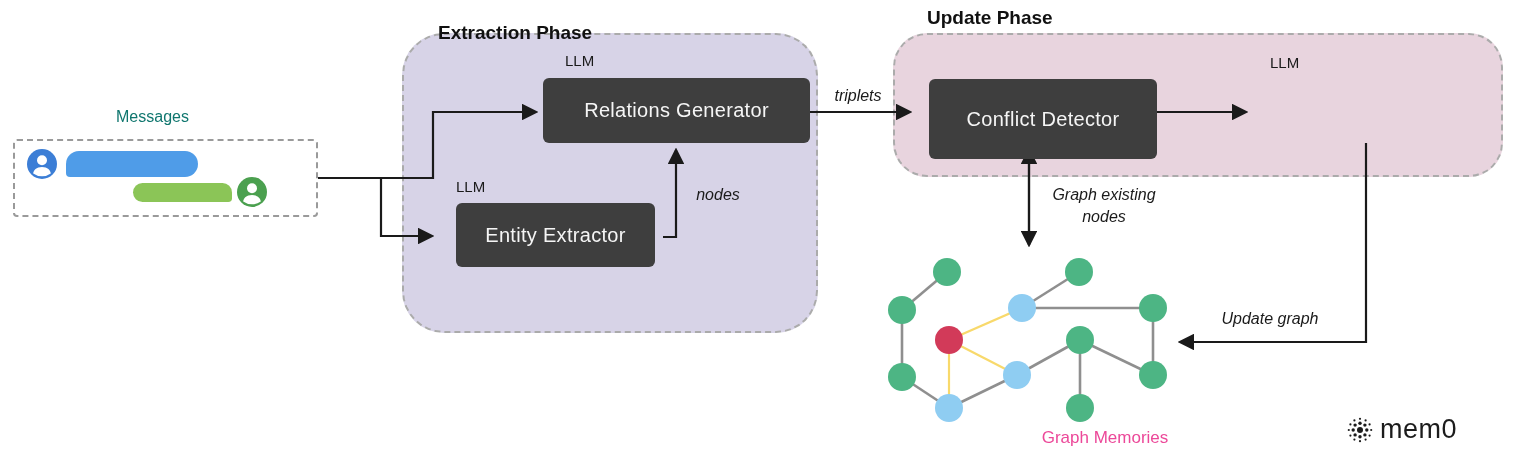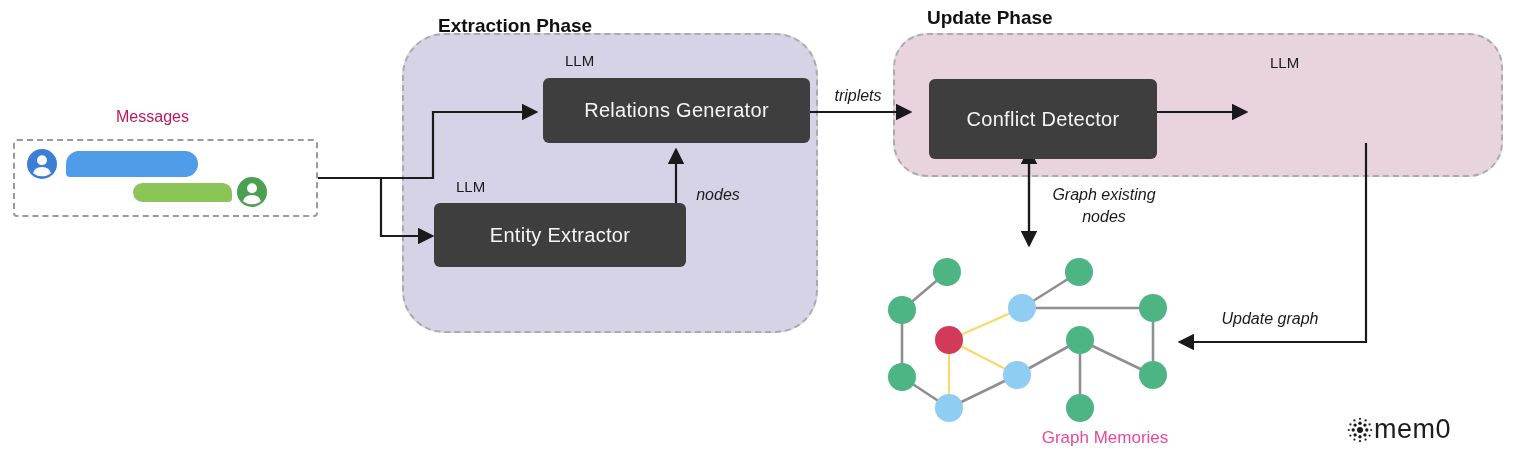--- a/index.html
+++ b/index.html
@@ -37,37 +37,37 @@
     width: 610px; height: 144px;
     border-radius: 34px;
     background: #e8d4de;
   }
   .phase-title {
     position: absolute;
     font-size: 19px;
     font-weight: bold;
     color: #111111;
   }
-  .phase-title.extraction-title { left: 438px; top: 15px; }
+  .phase-title.extraction-title { left: 438px; top: 22px; }
   .phase-title.update-title { left: 927px; top: 7px; }
 
   
   .node-box {
     position: absolute;
     background: #3e3e3e;
     border-radius: 6px;
     color: #f5f5f5;
     font-size: 20px;
     display: flex;
     align-items: center;
     justify-content: center;
     letter-spacing: 0.3px;
   }
   .box-relations { left: 543px; top: 78px;  width: 267px; height: 65px; }
-  .box-entity    { left: 434px; top: 203px; width: 252px; height: 64px; }
+  .box-entity    { left: 456px; top: 203px; width: 199px; height: 64px; }
   .box-conflict  { left: 917px; top: 79px;  width: 228px; height: 80px; margin-left: 12px; }
   .box-resolver  { left: 1253px; top: 79px; width: 225px; height: 64px; }
 
   .llm-label {
     position: absolute;
     font-size: 15px;
     color: #1a1a1a;
   }
   .llm-rg { left: 565px;  top: 52px; }
   .llm-ee { left: 456px;  top: 178px; }
@@ -94,21 +94,21 @@
     border: 2px dashed #9a9a9a;
     border-radius: 4px;
     background: #ffffff;
   }
   .messages-label {
     position: absolute;
     left: 90px; top: 108px;
     width: 125px;
     text-align: center;
     font-size: 16px;
-    color: #be185d;
+    color: #0f766e;
   }
   .avatar { position: absolute; width: 30px; height: 30px; }
   .avatar-blue  { left: 27px;  top: 149px; }
   .avatar-green { left: 237px; top: 177px; }
   .bubble { position: absolute; }
   .bubble-blue {
     left: 66px; top: 151px;
     width: 132px; height: 26px;
     background: #4f9ce8;
     border-radius: 13px;
@@ -130,20 +130,21 @@
     font-size: 17px;
     color: #ec4899;
   }
 
   
   .logo {
     position: absolute;
     left: 1346px; top: 414px;
     display: flex;
     align-items: center;
+    gap: 6px;
   }
   .logo-text {
     font-size: 27px;
     color: #1c1c1c;
     letter-spacing: 0.5px;
   }
 </style>
 </head>
 <body>
 

